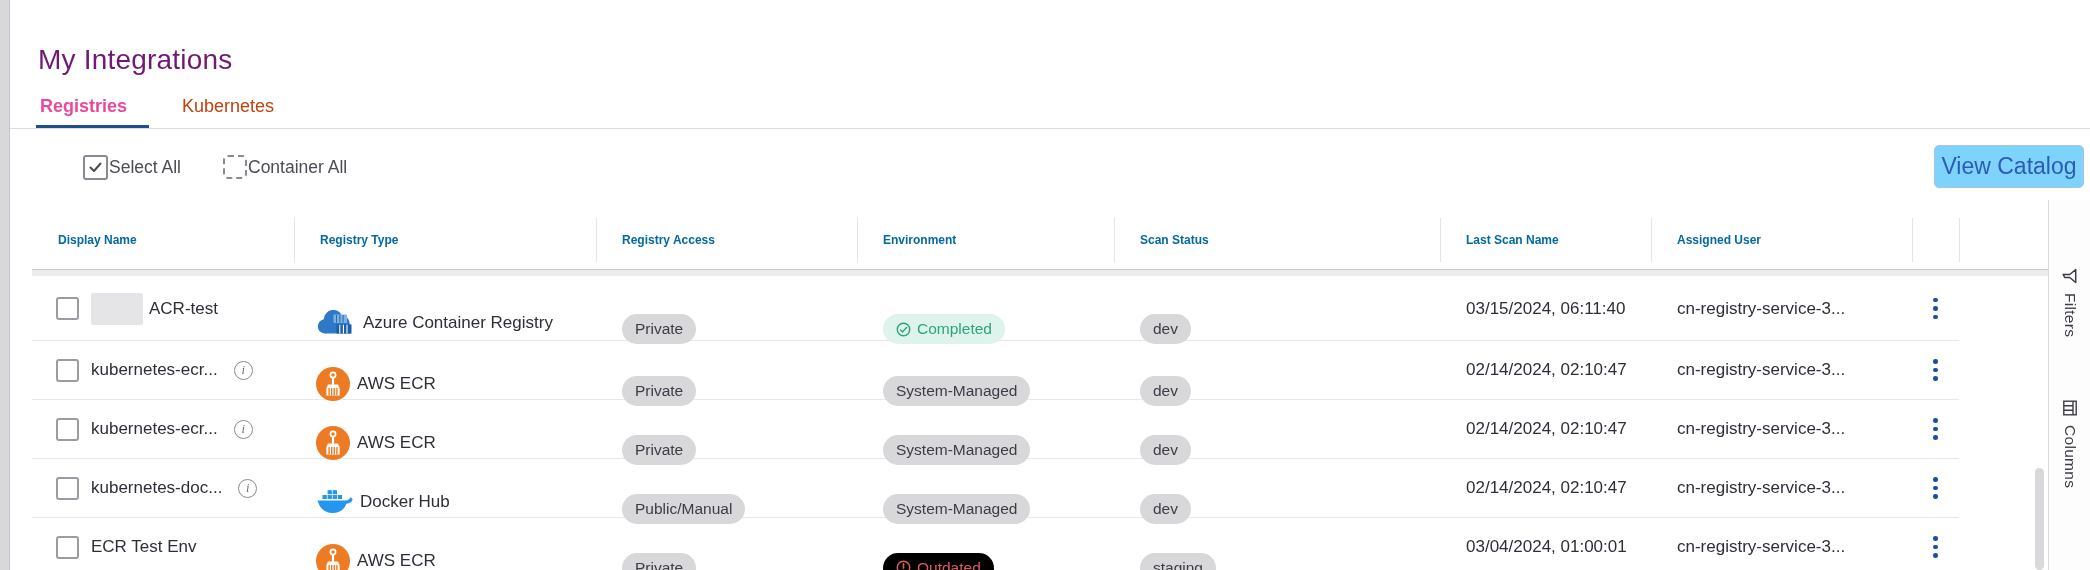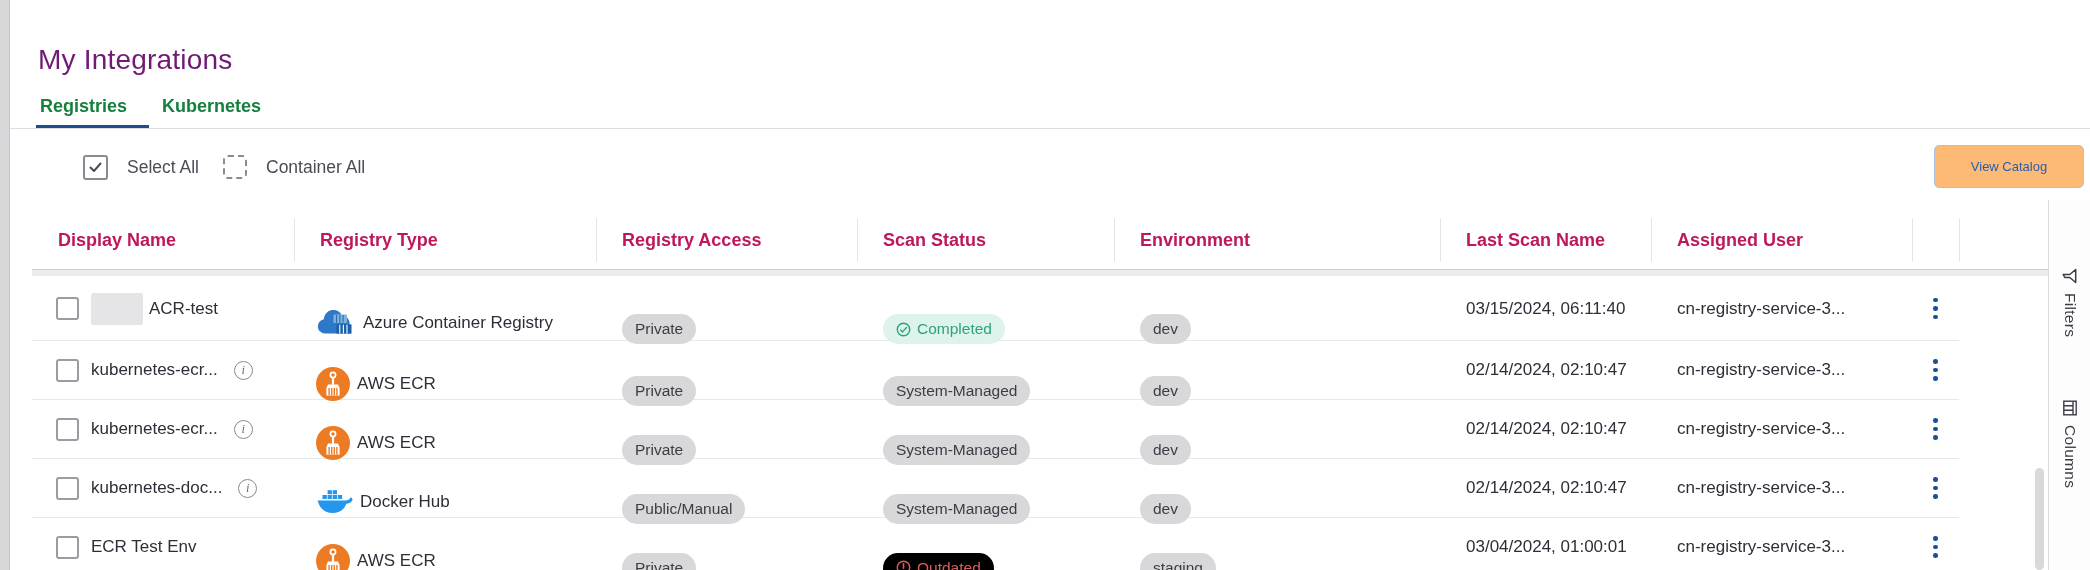--- a/index.html
+++ b/index.html
@@ -6,35 +6,35 @@
   body{
     width:2090px;height:570px;position:relative;overflow:hidden;
     background:#ffffff;font-family:"Liberation Sans",sans-serif;
     -webkit-font-smoothing:antialiased;
   }
   .left-edge{position:absolute;left:0;top:0;width:9px;height:570px;background:#d8d8db;border-right:1px solid #c6c6ca;}
   .page-title{position:absolute;left:38px;top:44px;font-size:28px;font-weight:500;color:#701a75;letter-spacing:.2px;}
   
   .tabs-border{position:absolute;left:10px;right:0;top:128px;height:1px;background:#dcdee3;}
   .tab{position:absolute;top:96px;font-size:18px;cursor:pointer;}
-  .tab.active{left:40px;color:#15803d;font-weight:700;}
-  .tab.inactive{left:162px;color:#15803d;font-weight:700;}
+  .tab.active{left:40px;color:#ec4899;font-weight:700;}
+  .tab.inactive{left:182px;color:#c2410c;font-weight:400;}
   .tab-underline{position:absolute;left:36px;top:125px;width:113px;height:4px;background:#1d4e8d;}
   
-  .tool{position:absolute;display:flex;align-items:center;gap:19px;font-size:17.5px;color:#4c4c56;cursor:pointer;padding-left:27px;}
+  .tool{position:absolute;display:flex;align-items:center;gap:1px;font-size:17.5px;color:#4c4c56;cursor:pointer;padding-left:27px;}
   .tool-select{left:56px;top:155px;}
   .tool-deselect{left:196px;top:155px;}
   .cb-checked{width:21px;height:21px;border:2px solid #8a8a92;border-radius:3px;display:flex;align-items:center;justify-content:center;background:#fff;}
   .dashed-sq{width:20px;height:20px;border:2px dashed #8a8a92;border-radius:5px;background:#fff;}
   .view-catalog{position:absolute;left:1934px;top:145px;width:148px;height:41px;border:1px solid #aec2e4;border-radius:5px;
-    color:#2b5cb5;font-size:13px;display:flex;align-items:center;justify-content:center;background:#fdba74;cursor:pointer;}
+    color:#2b5cb5;font-size:23px;display:flex;align-items:center;justify-content:center;background:#7dd3fc;cursor:pointer;}
   
   .thead{position:absolute;left:32px;top:210px;width:2016px;height:60px;display:grid;
     grid-template-columns:262px 302px 261px 257px 326px 211px 261px 47px 89px;}
-  .th{font-size:18px;font-weight:700;color:#be185d;padding-left:26px;position:relative;height:100%;display:flex;align-items:center;white-space:nowrap;}
+  .th{font-size:12px;font-weight:700;color:#0369a1;padding-left:26px;position:relative;height:100%;display:flex;align-items:center;white-space:nowrap;}
   .th + .th::before{content:'';position:absolute;left:0;top:8px;bottom:8px;width:1px;background:#e2e4ea;}
   .header-sep{position:absolute;left:32px;top:269px;width:2016px;height:1px;background:#c9c9cf;}
   .scroll-band{position:absolute;left:32px;top:270px;width:2016px;height:6px;background:#ececef;}
   
   .tbody{position:absolute;left:32px;top:277px;width:1927px;}
   .row{height:58px;display:grid;grid-template-columns:262px 302px 261px 257px 326px 211px 261px 47px;align-items:center;border-bottom:1px solid #e6e8ec;background:#fff;}
   .row:first-child{height:63px;}
   .row:last-child{border-bottom:none;}
   .cell{padding-left:26px;display:flex;align-items:center;font-size:17px;color:#2e2e38;white-space:nowrap;overflow:hidden;}
   .cell-name{padding-left:24px;gap:12px;}
@@ -85,22 +85,22 @@
 <div class="tool tool-deselect">
   <span class="dashed-sq"></span>
   <span>Container All</span>
 </div>
 <div class="view-catalog">View Catalog</div>
 
 <div class="thead">
     <div class="th">Display Name</div>
     <div class="th">Registry Type</div>
     <div class="th">Registry Access</div>
+    <div class="th">Environment</div>
     <div class="th">Scan Status</div>
-    <div class="th">Environment</div>
     <div class="th">Last Scan Name</div>
     <div class="th">Assigned User</div>
     <div class="th"></div>
     <div class="th"></div>
   </div>
 <div class="header-sep"></div>
 <div class="scroll-band"></div>
 
 <div class="tbody">
   <div class="row">

